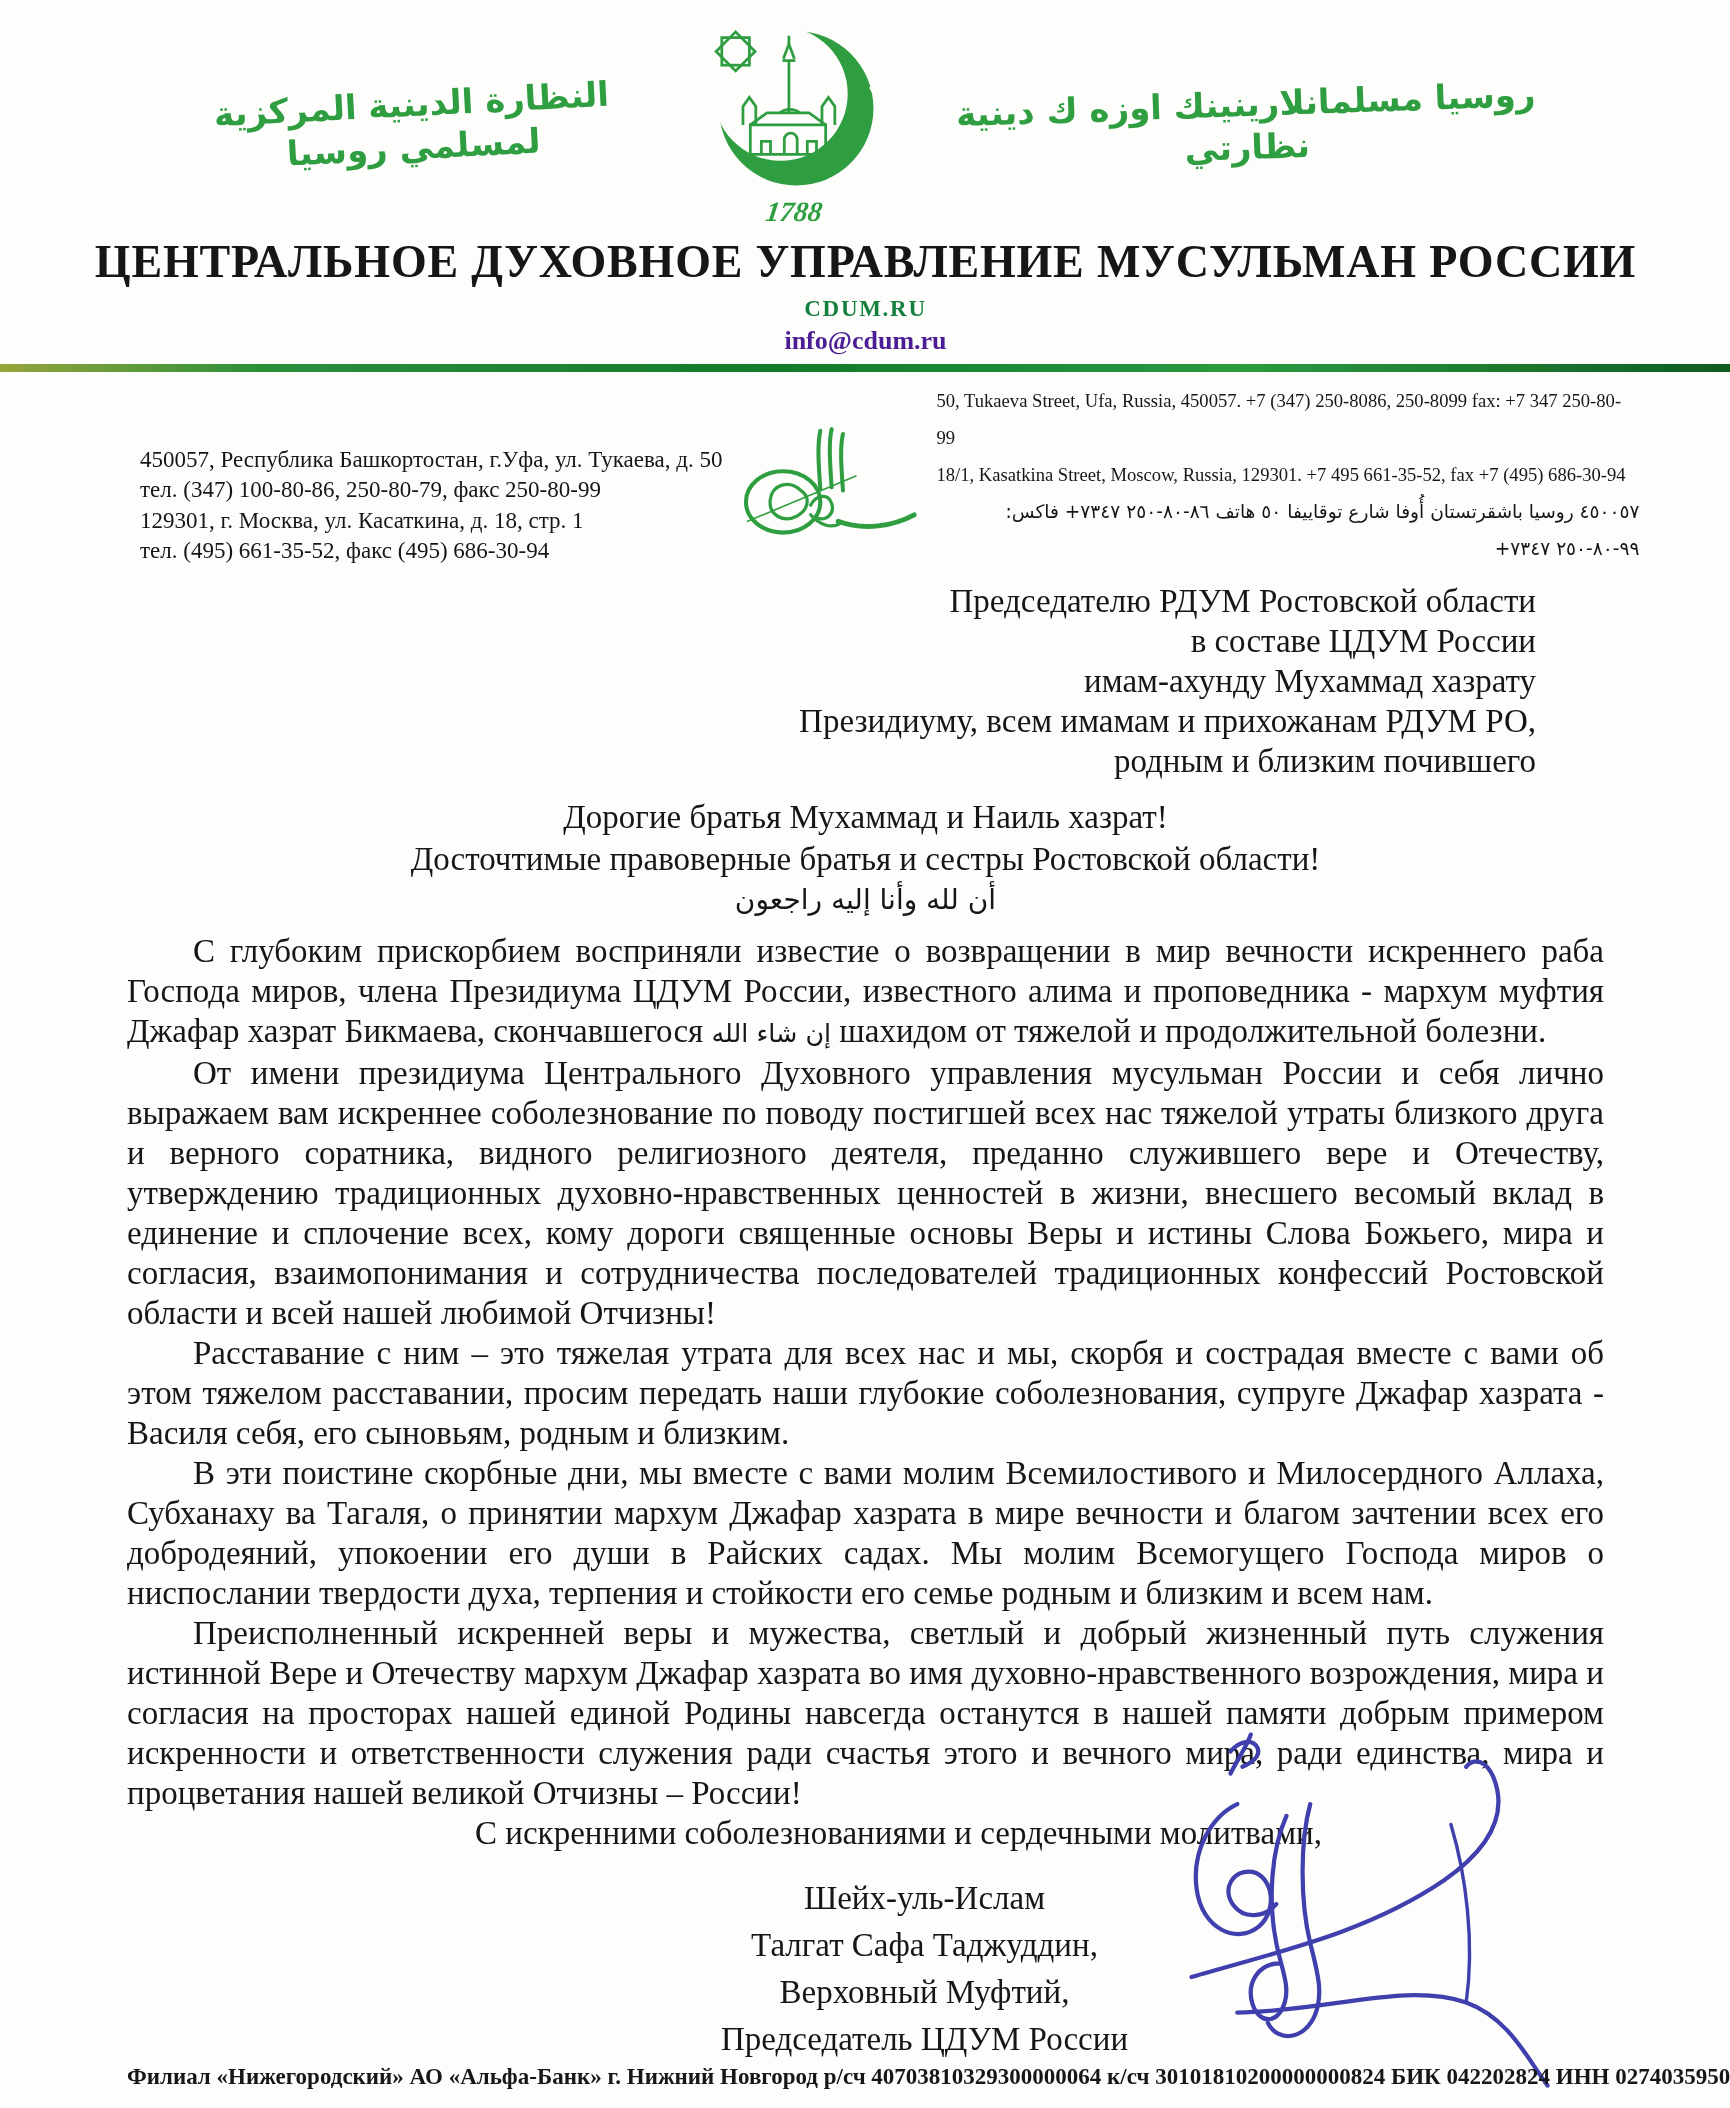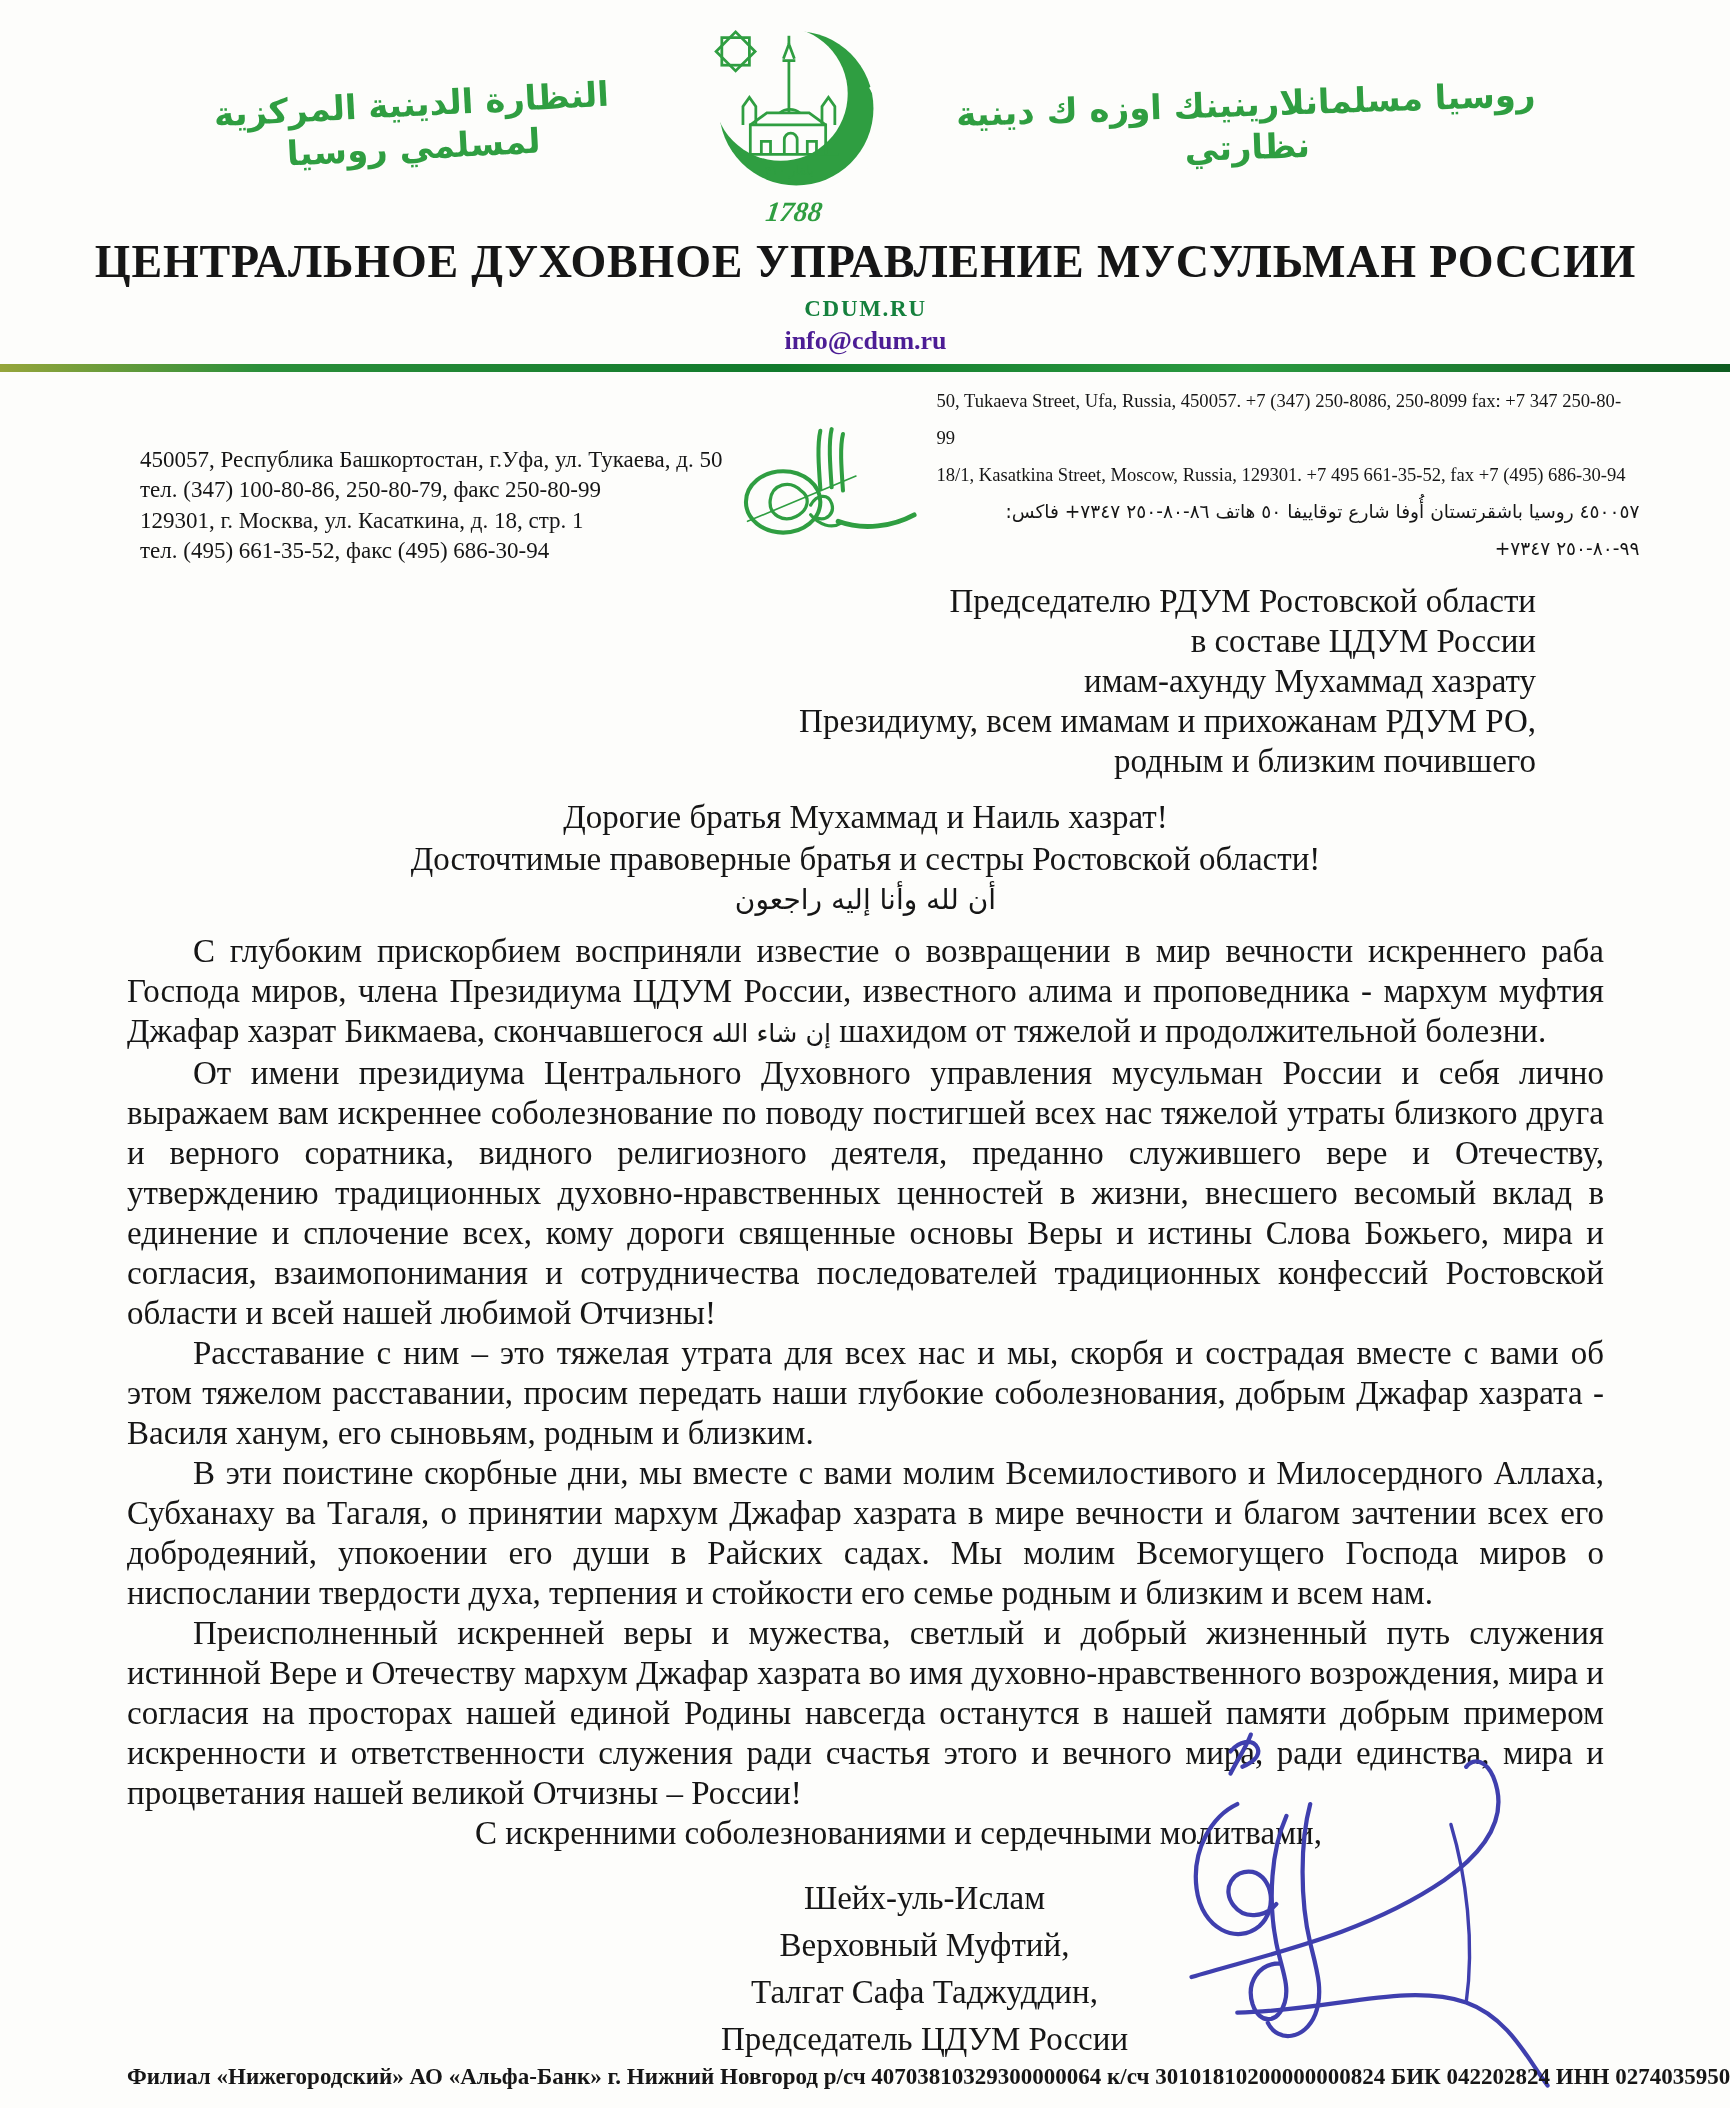--- a/index.html
+++ b/index.html
@@ -148,30 +148,30 @@
 
   <div class="salutation">
     <div>Дорогие братья Мухаммад и Наиль хазрат!</div>
     <div>Досточтимые правоверные братья и сестры Ростовской области!</div>
     <div class="ar ar-phrase">أن لله وأنا إليه راجعون</div>
   </div>
 
   <div class="body-text">
     <p><span>С глубоким прискорбием восприняли известие о возвращении в мир вечности искреннего раба Господа миров, члена Президиума ЦДУМ России, известного алима и проповедника - мархум муфтия Джафар хазрат Бикмаева, скончавшегося </span><span class="arabic-inline">إن شاء الله</span><span> шахидом от тяжелой и продолжительной болезни.</span></p>
     <p>От имени президиума Центрального Духовного управления мусульман России и себя лично выражаем вам искреннее соболезнование по поводу постигшей всех нас тяжелой утраты близкого друга и верного соратника, видного религиозного деятеля, преданно служившего вере и Отечеству, утверждению традиционных духовно-нравственных ценностей в жизни, внесшего весомый вклад в единение и сплочение всех, кому дороги священные основы Веры и истины Слова Божьего, мира и согласия, взаимопонимания и сотрудничества последователей традиционных конфессий Ростовской области и всей нашей любимой Отчизны!</p>
-    <p>Расставание с ним – это тяжелая утрата для всех нас и мы, скорбя и сострадая вместе с вами об этом тяжелом расставании, просим передать наши глубокие соболезнования, добрым Джафар хазрата - Василя ханум, его сыновьям, родным и близким.</p>
+    <p>Расставание с ним – это тяжелая утрата для всех нас и мы, скорбя и сострадая вместе с вами об этом тяжелом расставании, просим передать наши глубокие соболезнования, супруге Джафар хазрата - Василя себя, его сыновьям, родным и близким.</p>
     <p>В эти поистине скорбные дни, мы вместе с вами молим Всемилостивого и Милосердного Аллаха, Субханаху ва Тагаля, о принятии мархум Джафар хазрата в мире вечности и благом зачтении всех его добродеяний, упокоении его души в Райских садах. Мы молим Всемогущего Господа миров о ниспослании твердости духа, терпения и стойкости его семье родным и близким и всем нам.</p>
     <p>Преисполненный искренней веры и мужества, светлый и добрый жизненный путь служения истинной Вере и Отечеству мархум Джафар хазрата во имя духовно-нравственного возрождения, мира и согласия на просторах нашей единой Родины навсегда останутся в нашей памяти добрым примером искренности и ответственности служения ради счастья этого и вечного мира, ради единства, мира и процветания нашей великой Отчизны – России!</p>
     <p class="closing">С искренними соболезнованиями и сердечными молитвами,</p>
   </div>
 
   <div class="sig-block">
     <div>Шейх-уль-Ислам</div>
+    <div>Талгат Сафа Таджуддин,</div>
     <div>Верховный Муфтий,</div>
-    <div>Талгат Сафа Таджуддин,</div>
     <div>Председатель ЦДУМ России</div>
   </div>
 
   <svg class="autograph" viewBox="0 0 560 440">
     <g fill="none" stroke="#3f3fae" stroke-width="5" stroke-linecap="round">
       <path d="M166,16 C160,32 150,46 142,62 M142,36 C152,24 168,20 174,32 C178,42 166,50 156,54"></path>
       <path d="M150,98 C120,112 96,152 102,198 C108,246 150,264 176,242 C198,222 192,184 168,178 C146,174 130,198 146,218 C158,234 182,232 196,216"></path>
       <path d="M208,112 C190,152 186,212 196,262 C202,292 212,312 206,332 C198,358 176,358 168,334 C160,308 176,286 200,286"></path>
       <path d="M236,98 C224,142 224,212 236,262 C244,294 252,320 242,346 C230,376 198,380 186,356"></path>
       <path d="M96,302 C190,274 300,252 394,188 C448,150 470,110 452,66 C444,48 430,42 420,54"></path>

